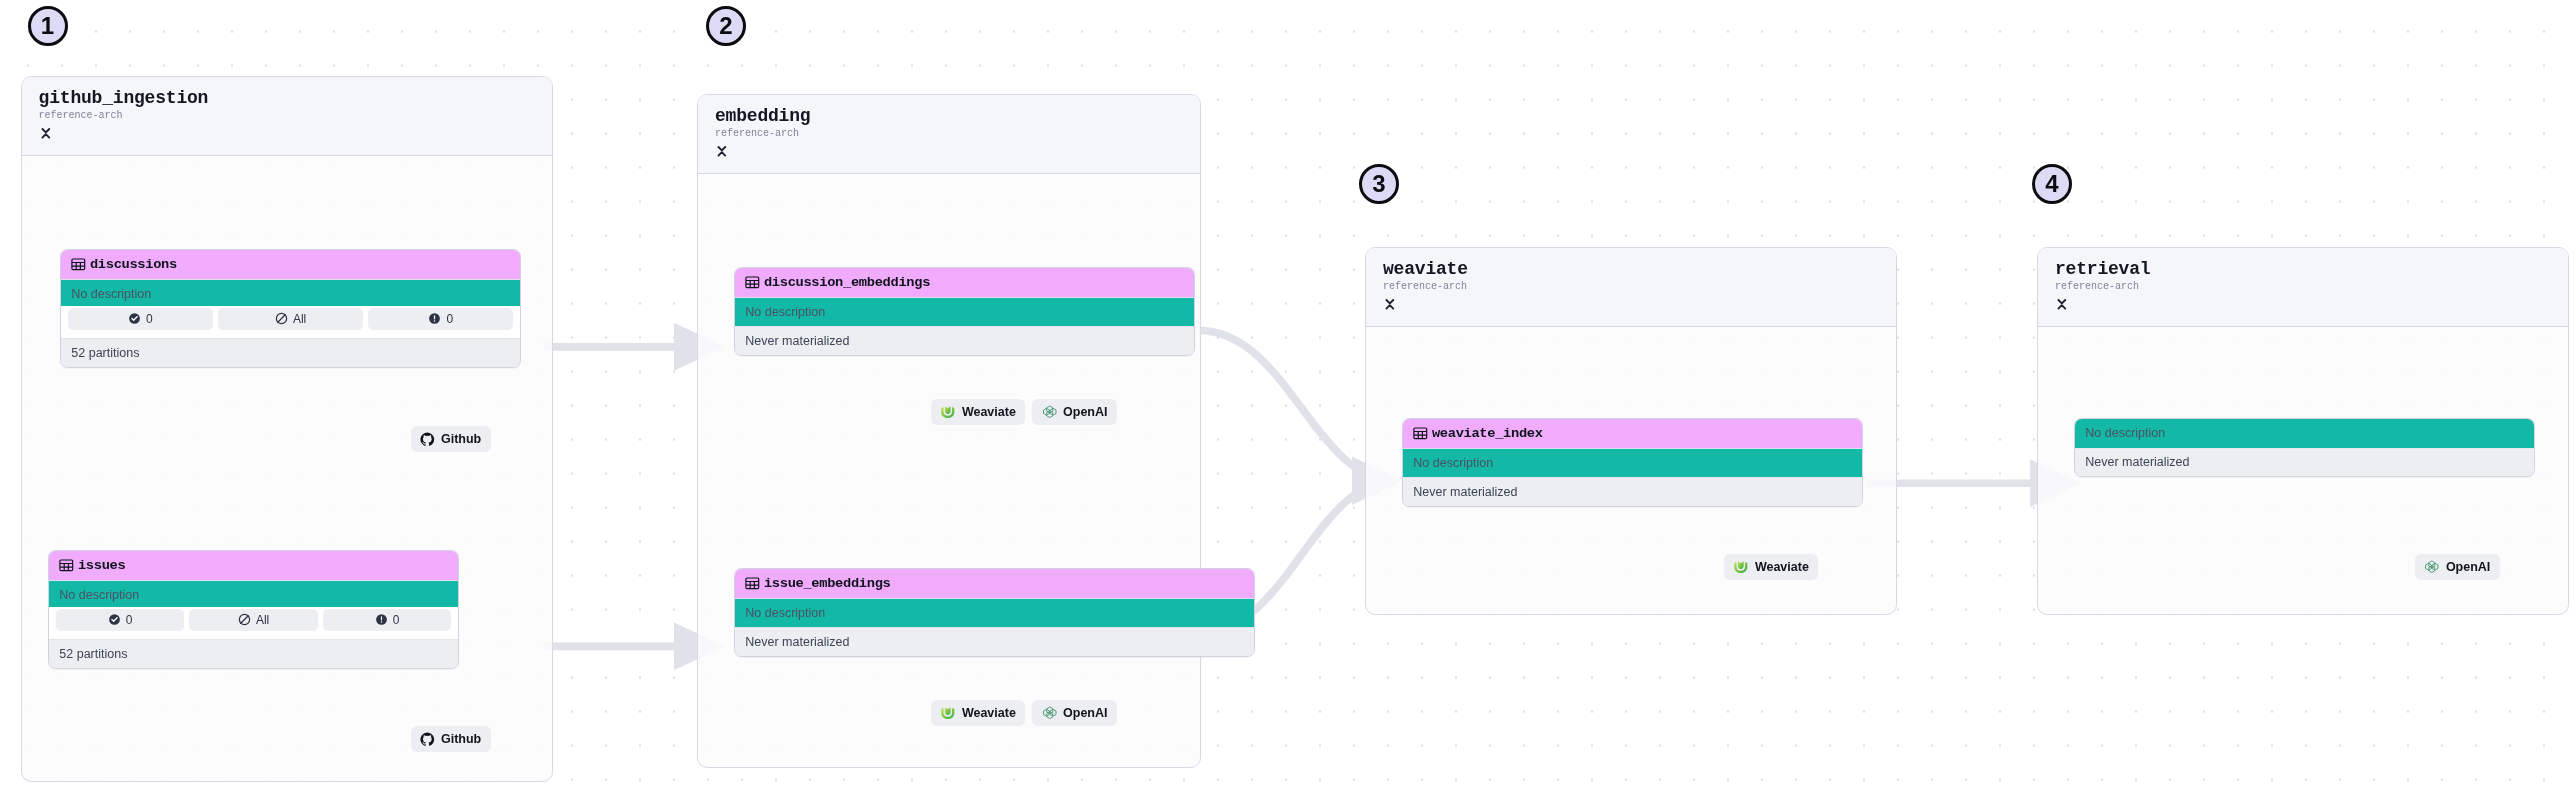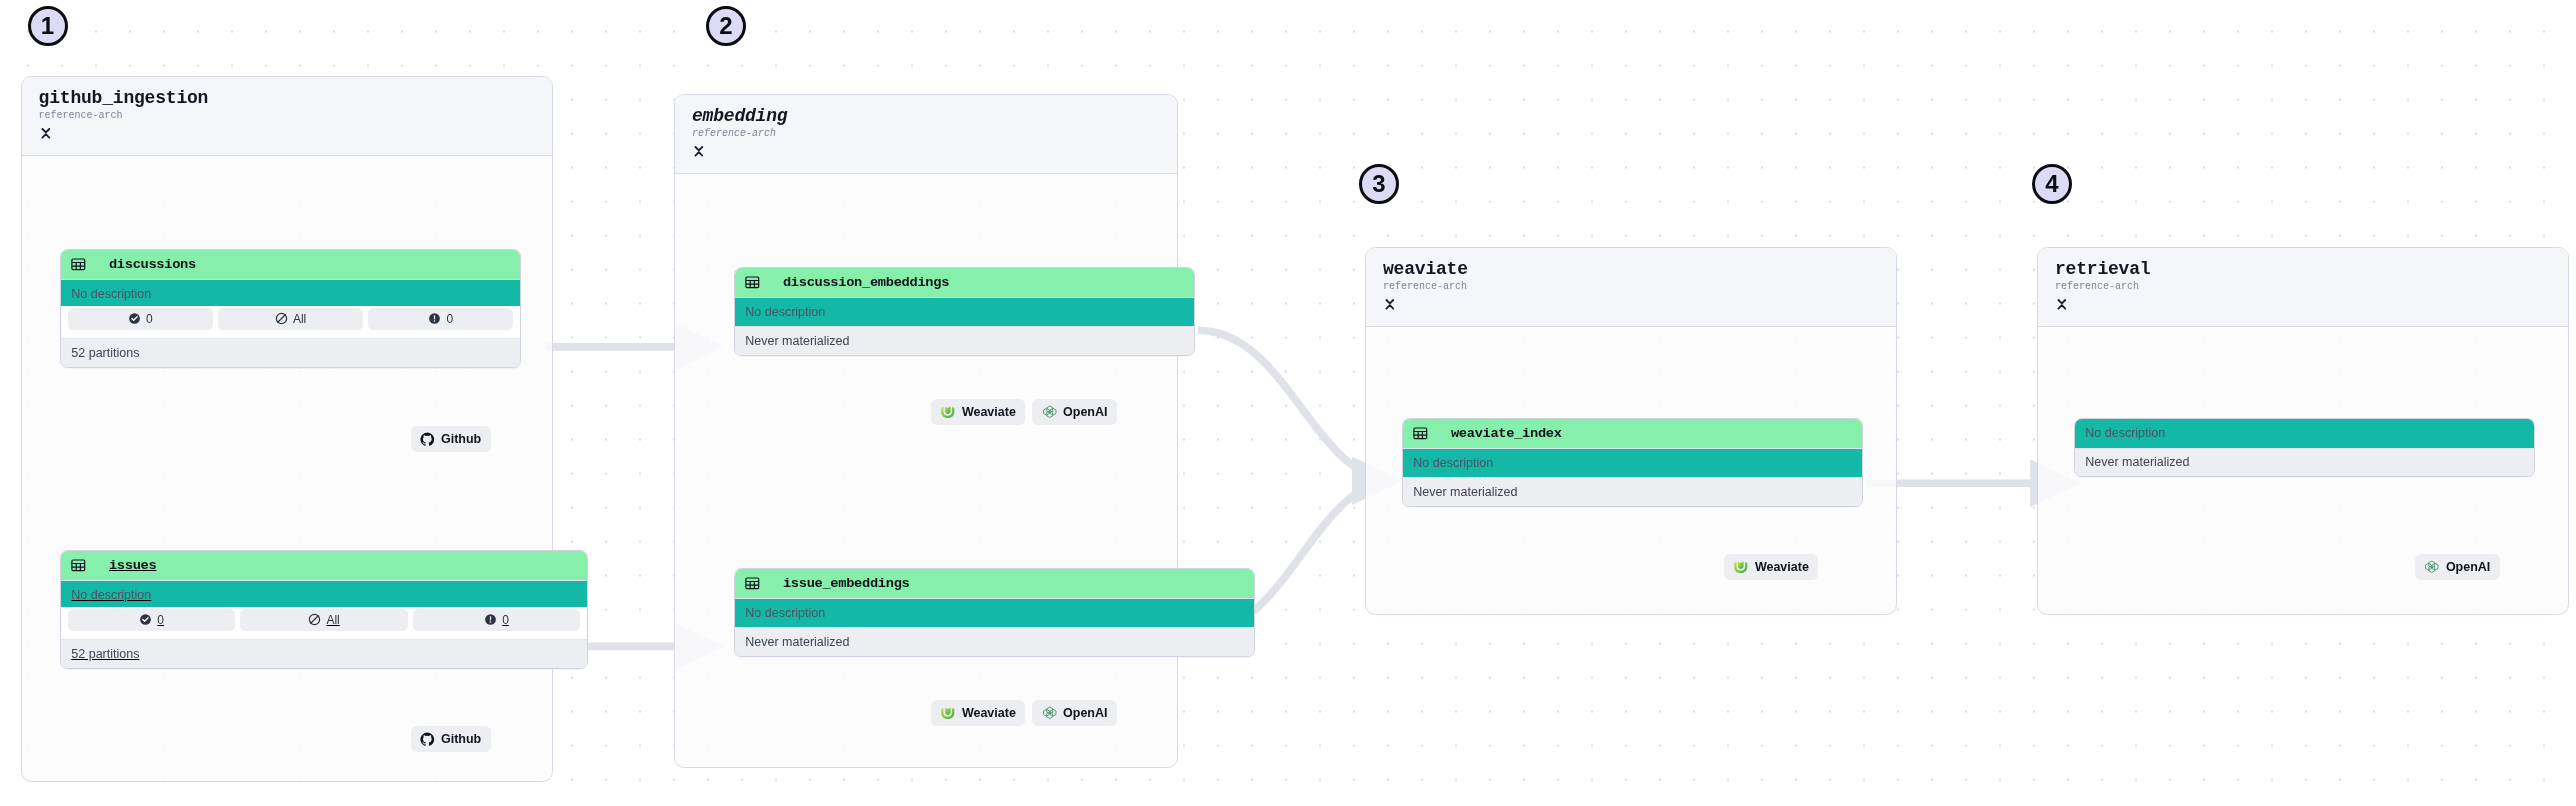--- a/index.html
+++ b/index.html
@@ -99,25 +99,25 @@
   .asset {
     position: absolute;
     background: #ffffff;
     border: 1.3px solid #cfd3de;
     border-radius: 7.7px;
     overflow: hidden;
     z-index: 4;
     box-shadow: 0 0.9px 0.9px rgba(16,22,40,0.04);
   }
   .asset-head {
-    background: #86efac;
+    background: #f0abfc;
     border-bottom: 0.9px solid #dfe2ea;
     display: flex;
     align-items: center;
-    gap: 23px;
+    gap: 4px;
     padding: 6.9px 10.3px;
   }
   .asset-name {
     font-family: "Liberation Mono", "DejaVu Sans Mono", monospace;
     font-size: 13.7px;
     font-weight: 700;
     color: #10131c;
     letter-spacing: -0.3px;
     white-space: nowrap;
   }
@@ -260,21 +260,21 @@
 
   <div class="tag-row" style="left:411px; top:426px;">
     <div class="tag">
       <svg width="14.6" height="14.6" viewBox="0 0 16 16">
         <path fill="#10131c" d="M8 0.6a7.5 7.5 0 0 0-2.37 14.62c.37.07.51-.16.51-.36v-1.3c-2.09.45-2.53-1-2.53-1-.34-.87-.84-1.1-.84-1.1-.68-.47.05-.46.05-.46.76.05 1.16.78 1.16.78.67 1.15 1.76.82 2.19.63.07-.49.26-.82.48-1.01-1.67-.19-3.42-.84-3.42-3.73 0-.82.29-1.5.78-2.02-.08-.19-.34-.96.07-2 0 0 .63-.2 2.07.77a7.2 7.2 0 0 1 3.77 0c1.44-.97 2.07-.77 2.07-.77.41 1.04.15 1.81.08 2 .48.52.77 1.2.77 2.02 0 2.9-1.76 3.54-3.43 3.72.27.23.51.69.51 1.39v2.06c0 .2.14.44.51.36A7.5 7.5 0 0 0 8 .6z"></path>
       </svg>
       <span>Github</span>
     </div>
   </div>
 
-  <div class="asset" style="left:60px; top:550px; width:528px;text-decoration:underline;">
+  <div class="asset" style="left:48px; top:550px; width:411px;">
     <div class="asset-head">
       <svg width="14.6" height="14.6" viewBox="0 0 16 16">
         <rect x="1" y="2.2" width="14" height="11.6" rx="1.2" fill="none" stroke="#10131c" stroke-width="1.3"></rect>
         <line x1="1" y1="6" x2="15" y2="6" stroke="#10131c" stroke-width="1.3"></line>
         <line x1="1" y1="10" x2="15" y2="10" stroke="#10131c" stroke-width="1.3"></line>
         <line x1="5.7" y1="6" x2="5.7" y2="13.8" stroke="#10131c" stroke-width="1.3"></line>
         <line x1="10.3" y1="6" x2="10.3" y2="13.8" stroke="#10131c" stroke-width="1.3"></line>
       </svg>
       <span class="asset-name">issues</span>
     </div>
@@ -308,21 +308,21 @@
 
   <div class="tag-row" style="left:411px; top:726px;">
     <div class="tag">
       <svg width="14.6" height="14.6" viewBox="0 0 16 16">
         <path fill="#10131c" d="M8 0.6a7.5 7.5 0 0 0-2.37 14.62c.37.07.51-.16.51-.36v-1.3c-2.09.45-2.53-1-2.53-1-.34-.87-.84-1.1-.84-1.1-.68-.47.05-.46.05-.46.76.05 1.16.78 1.16.78.67 1.15 1.76.82 2.19.63.07-.49.26-.82.48-1.01-1.67-.19-3.42-.84-3.42-3.73 0-.82.29-1.5.78-2.02-.08-.19-.34-.96.07-2 0 0 .63-.2 2.07.77a7.2 7.2 0 0 1 3.77 0c1.44-.97 2.07-.77 2.07-.77.41 1.04.15 1.81.08 2 .48.52.77 1.2.77 2.02 0 2.9-1.76 3.54-3.43 3.72.27.23.51.69.51 1.39v2.06c0 .2.14.44.51.36A7.5 7.5 0 0 0 8 .6z"></path>
       </svg>
       <span>Github</span>
     </div>
   </div>
 
-  <div class="group" style="left:674px; top:94px; width:504px; height:674px;font-style:italic;">
+  <div class="group" style="left:697px; top:94px; width:504px; height:674px;">
     <div class="group-header">
       <div>
         <div class="group-title">embedding</div>
         <div class="group-sub">reference-arch</div>
       </div>
       <svg class="collapse-icon" viewBox="0 0 16 24">
         <path d="M4 7 L8 11 L12 7" fill="none" stroke="#1b2030" stroke-width="2.2" stroke-linecap="round" stroke-linejoin="round"></path>
         <path d="M4 17 L8 13 L12 17" fill="none" stroke="#1b2030" stroke-width="2.2" stroke-linecap="round" stroke-linejoin="round"></path>
       </svg>
     </div>

